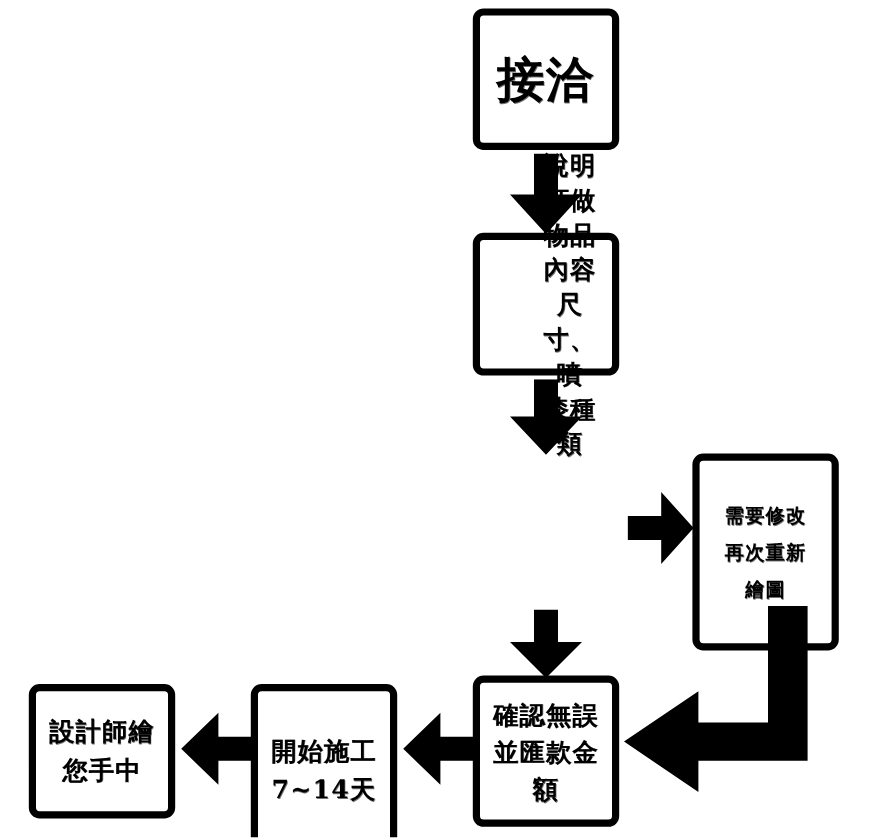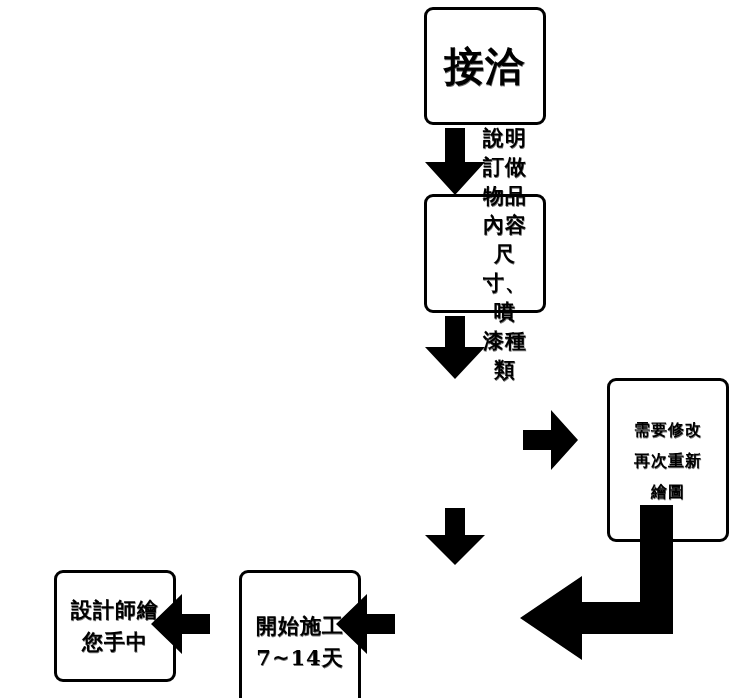--- a/index.html
+++ b/index.html
@@ -13,31 +13,30 @@
   #canvas {
     position: relative;
     width: 743px;
     height: 698px;
     background: #ffffff;
     overflow: hidden;
   }
   .node {
     position: absolute;
     box-sizing: border-box;
-    border: 3px solid #000000;
+    border: 6px solid #000000;
     border-radius: 9px;
     background: #ffffff;
     display: flex;
     align-items: center;
     justify-content: flex-end;
     text-align: center;
     color: #000000;
     font-weight: 700;
     letter-spacing: 1px;
-    margin-left: 30px;
   }
   .node .label {
     display: block;
     width: 100%;
     padding: 0 8px;
     box-sizing: border-box;
     white-space: pre-line;
     text-shadow: 0.5px 0.5px 0 rgba(0,0,0,0.55);
   }
   
@@ -79,20 +78,25 @@
 漆種類</span>
   </div>
 
 
   <div class="node" id="node-revise">
     <span class="label">需要修改
 再次重新
 繪圖</span>
   </div>
 
+  <div class="node" id="node-confirm">
+    <span class="label">確認無誤
+並匯款金
+額</span>
+  </div>
 
   <div class="node" id="node-construct">
     <span class="label">開始施工
 7~14天</span>
   </div>
 
   <div class="node" id="node-deliver">
     <span class="label">設計師繪
 您手中</span>
   </div>

